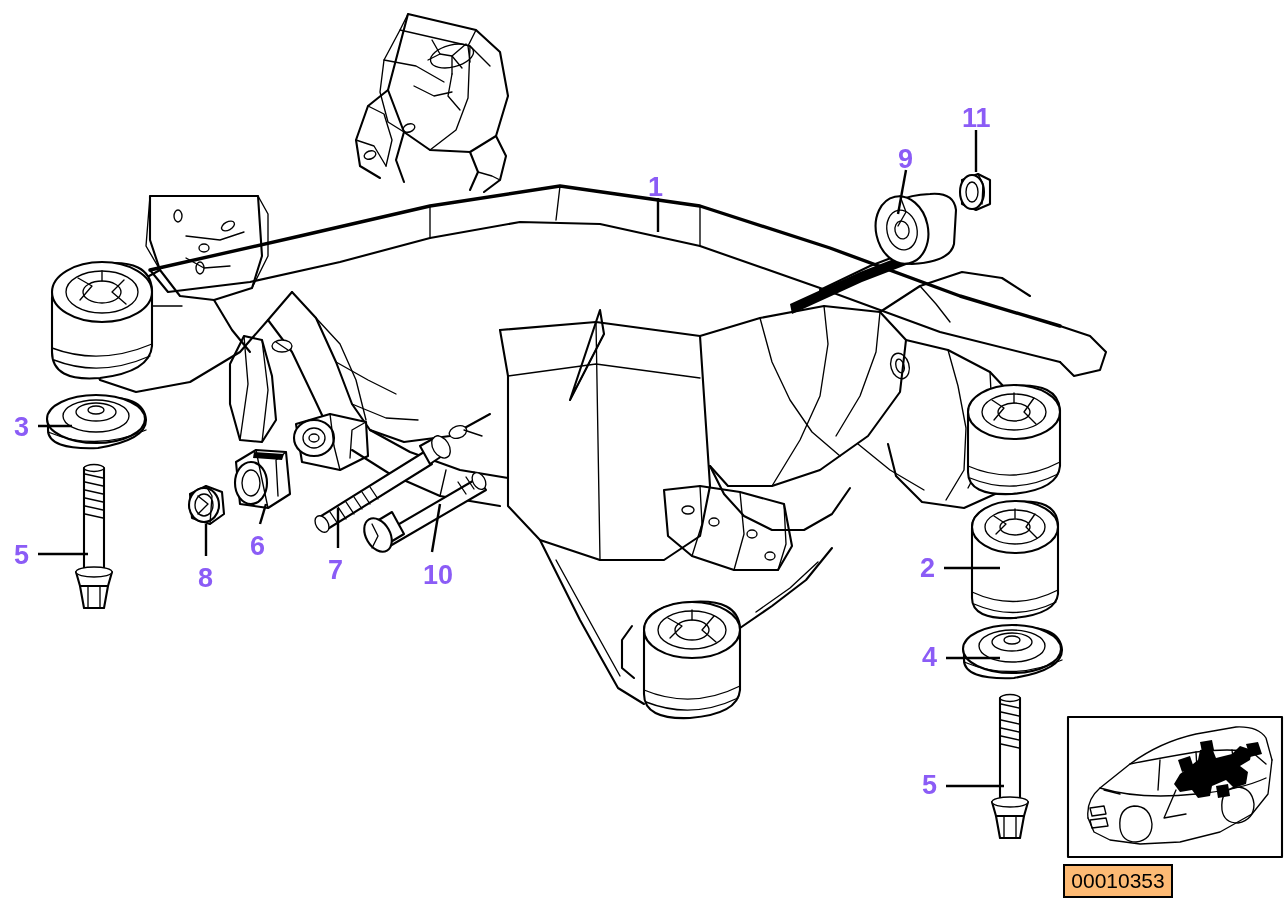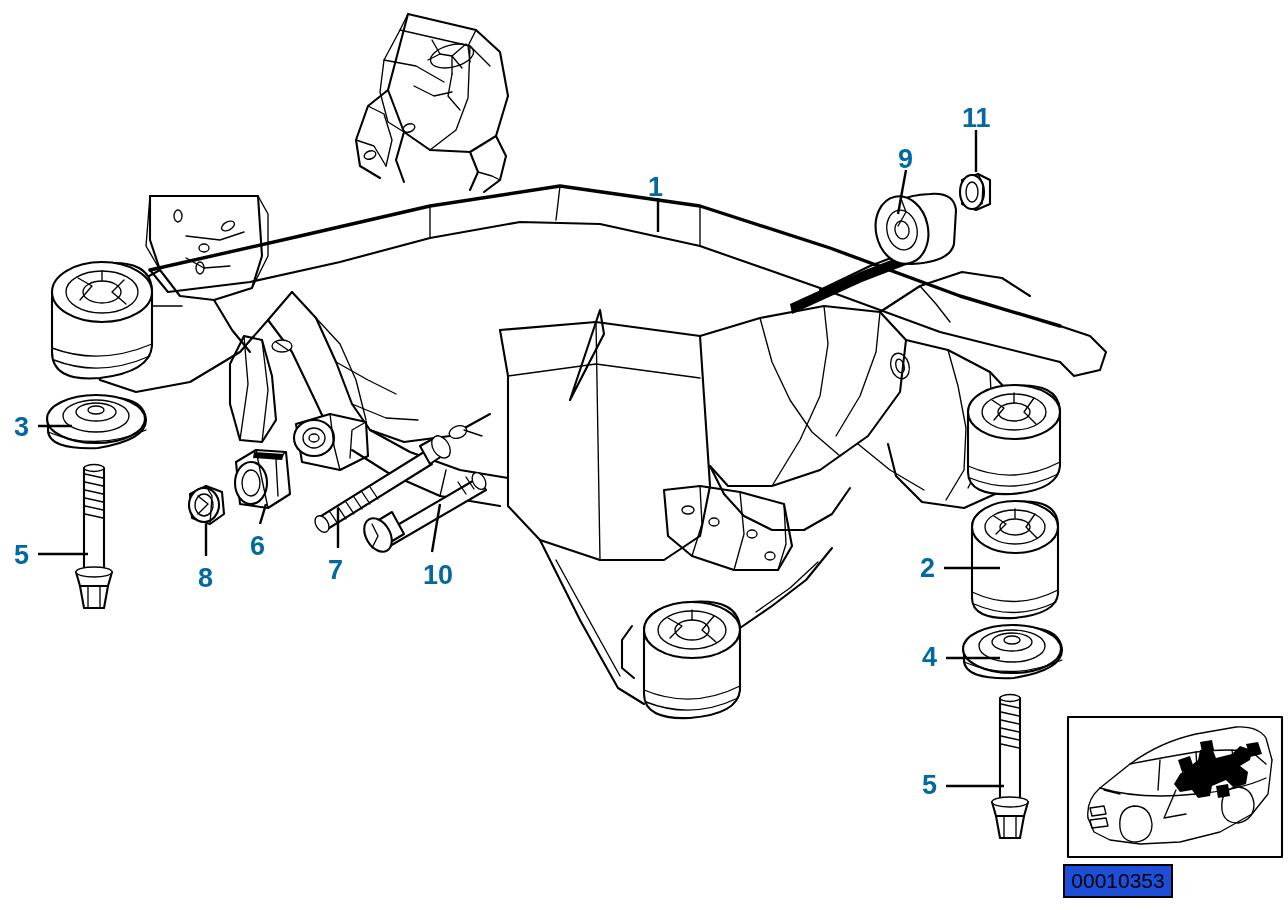--- a/index.html
+++ b/index.html
@@ -23,32 +23,32 @@
     left: 0;
     top: 0;
     width: 1288px;
     height: 910px;
   }
   .callout-label {
     position: absolute;
     font-family: "Liberation Sans", sans-serif;
     font-weight: bold;
     font-size: 27px;
-    color: #0369a1;
+    color: #8b5cf6;
     line-height: 1;
     white-space: nowrap;
   }
   #partnumber-box {
     position: absolute;
     left: 1063px;
     top: 864px;
     width: 106px;
     height: 30px;
     border: 2px solid #000000;
-    background: #1d4ed8;
+    background: #fdba74;
     display: flex;
     align-items: center;
     justify-content: center;
   }
   #partnumber-text {
     font-family: "Liberation Sans", sans-serif;
     font-size: 21px;
     font-weight: normal;
     letter-spacing: 0px;
     color: #000000;

